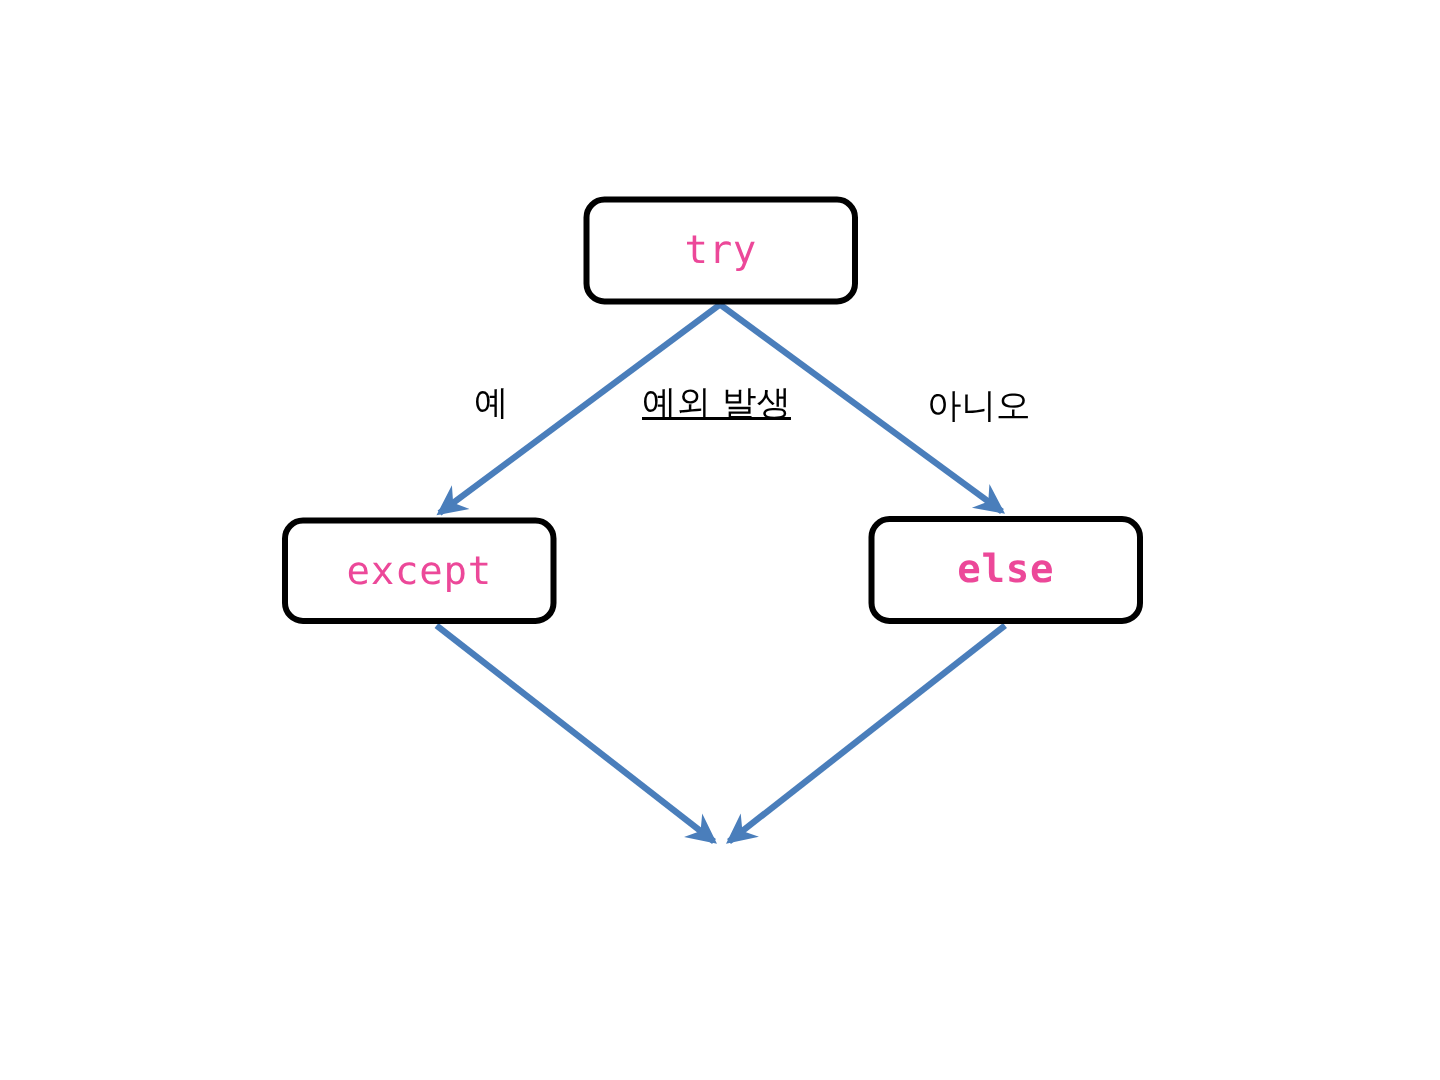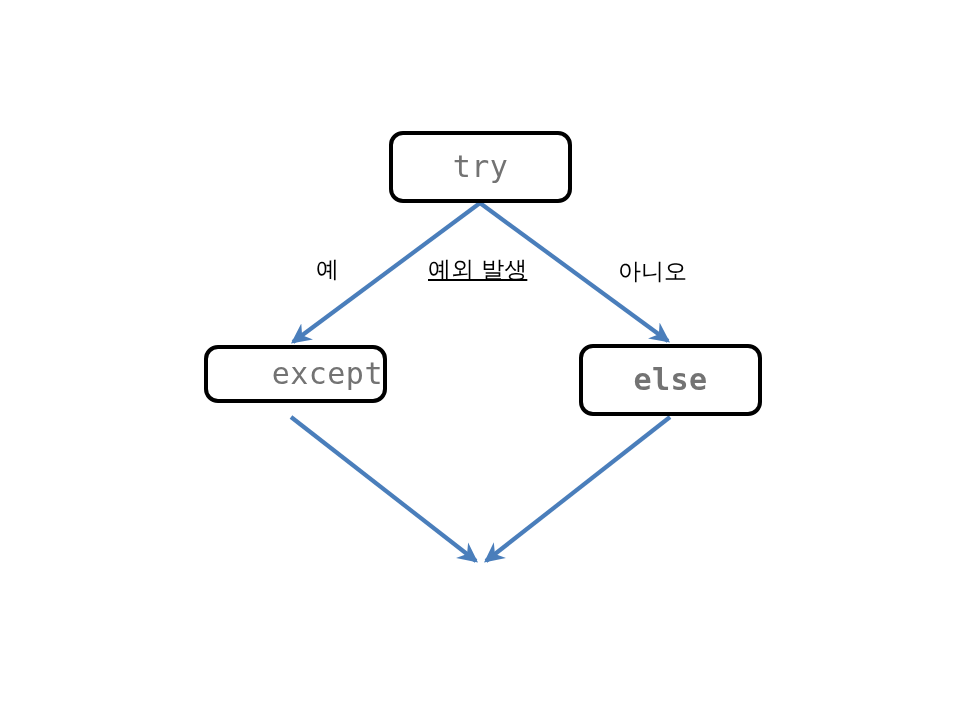--- a/index.html
+++ b/index.html
@@ -23,28 +23,28 @@
     background: #ffffff;
     border: 4px solid #000000;
     border-radius: 14px;
     display: flex;
     align-items: center;
     justify-content: center;
     z-index: 3;
   }
   .node-label {
     font-family: "DejaVu Sans Mono", "Liberation Mono", monospace;
-    font-size: 30px;
+    font-size: 26px;
     line-height: 1;
-    color: #737373;
+    color: #ec4899;
     letter-spacing: 0.5px;
     white-space: nowrap;
   }
   #node-try      { left: 389px; top: 131px; width: 183px; height: 72px; }
-  #node-except   { left: 204px; top: 345px; width: 183px; height: 58px; justify-content: flex-end; }
+  #node-except   { left: 188px; top: 345px; width: 183px; height: 71px; }
   #node-else     { left: 579px; top: 344px; width: 183px; height: 72px; font-weight: bold; }
   #node-finally  { left: 389px; top: 564px; width: 183px; height: 71px; }
 
   
   .edge-label {
     position: absolute;
     font-family: "DejaVu Sans", "Liberation Sans", sans-serif;
     font-size: 23px;
     line-height: 1;
     color: #000000;

